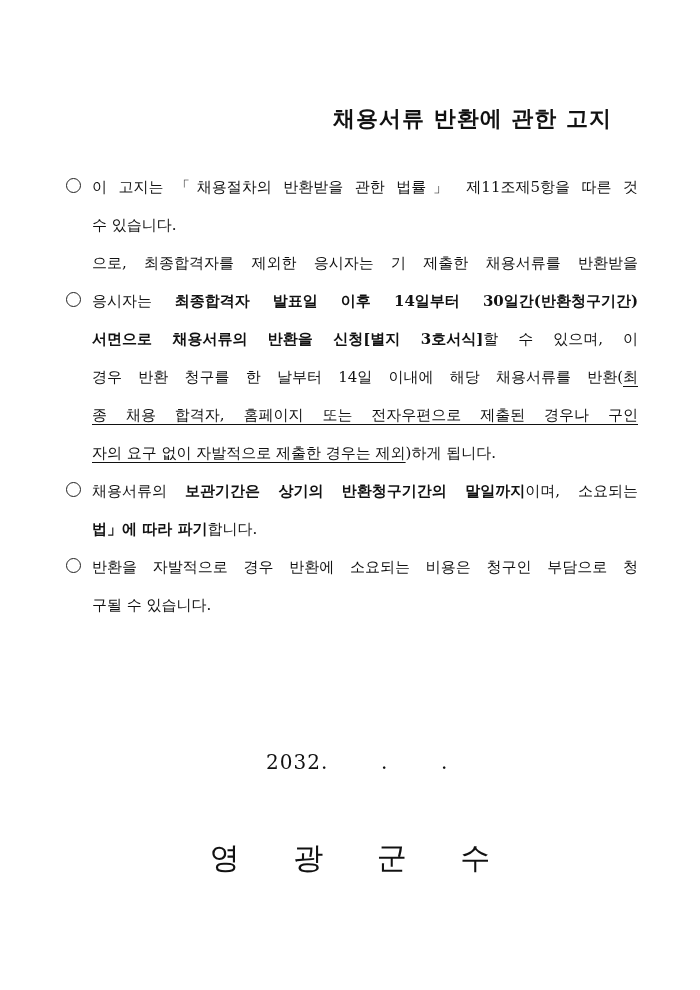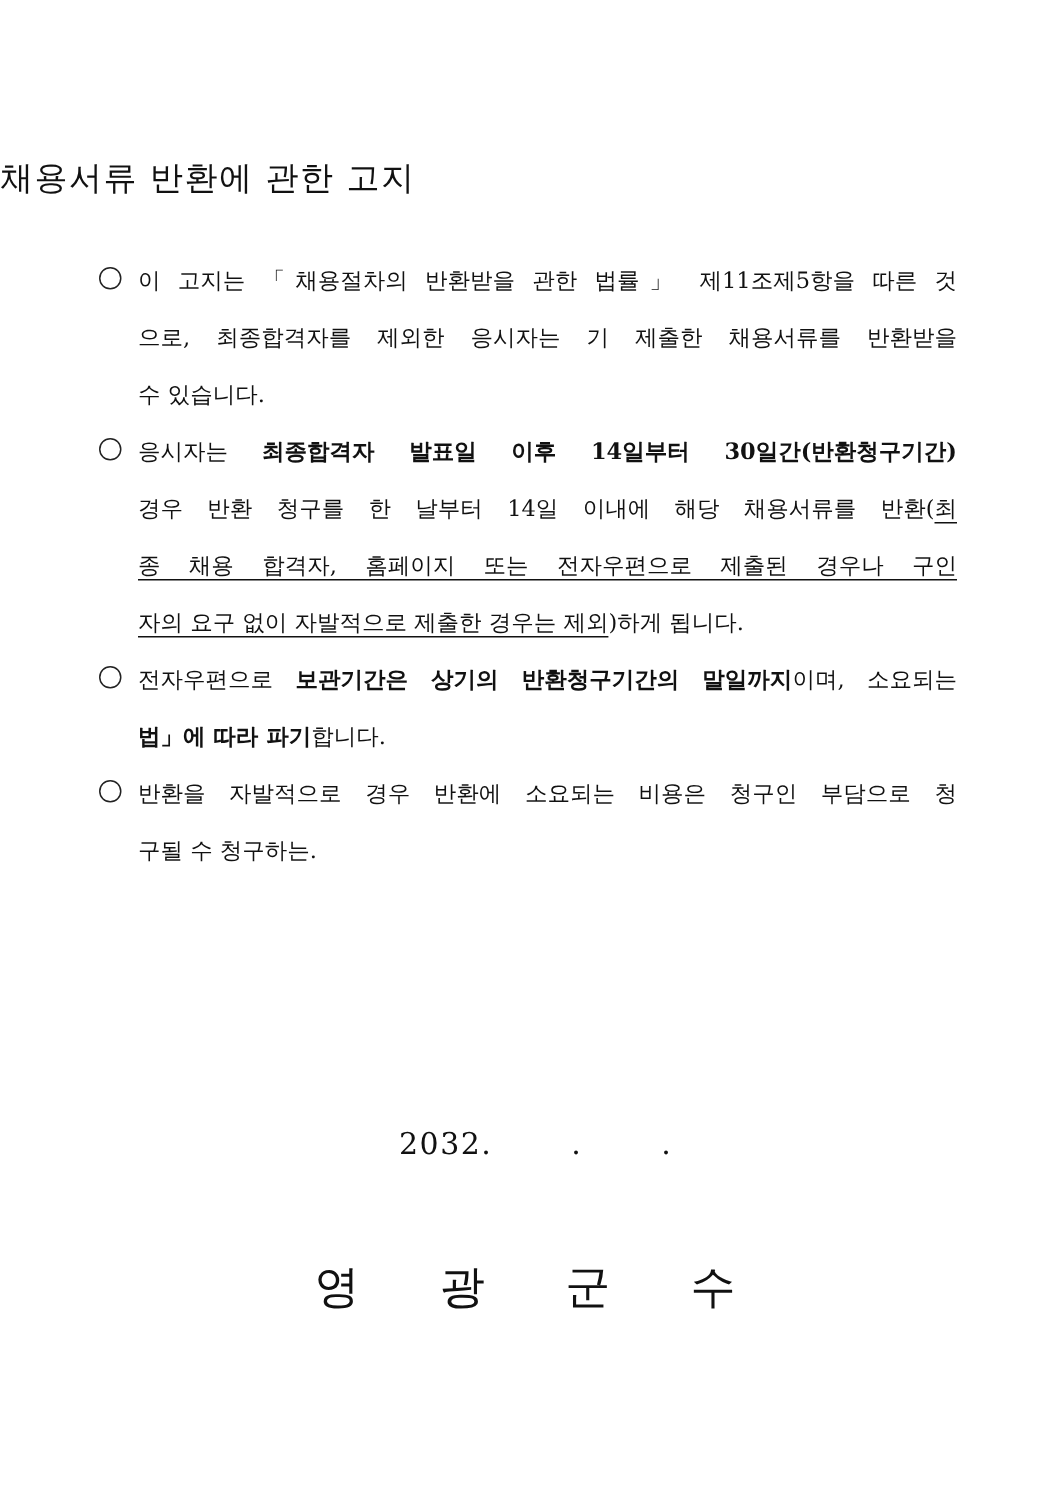--- a/index.html
+++ b/index.html
@@ -19,23 +19,23 @@
       position: absolute;
       left: 0; top: 0;
       width: 700px; height: 990px;
       background: #ffffff;
     }
     .title {
       position: absolute;
       top: 104px;
       left: 0;
       width: 612px;
-      text-align: left;
+      text-align: right;
       font-family: "DejaVu Sans", "Liberation Sans", sans-serif;
-      font-weight: normal;
+      font-weight: bold;
       font-size: 22px;
       letter-spacing: 1px;
       color: #111;
     }
     .items {
       position: absolute;
       left: 66px;
       top: 168px;
       width: 572px;
     }
@@ -92,39 +92,40 @@
 </head>
 <body>
 
 <div class="page">
   <div class="title">채용서류 반환에 관한 고지</div>
 
   <div class="items" id="items">
       <div class="item">
         <span class="bullet"></span>
         <span class="line"><span>이 고지는 「채용절차의 반환받을 관한 법률」 제11조제5항을 따른 것</span></span>
+        <span class="line last"><span>수 있습니다.</span></span>
         <span class="line"><span>으로, 최종합격자를 제외한 응시자는 기 제출한 채용서류를 반환받을</span></span>
-        <span class="line last"><span>수 있습니다.</span></span>
       </div>
       <div class="item">
         <span class="bullet"></span>
         <span class="line"><span>응시자는 </span><span class="b">최종합격자 발표일 이후 14일부터 30일간(반환청구기간)</span></span>
+        <span class="line"><span class="b">서면으로 채용서류의 반환을 신청[별지 3호서식]</span><span>할 수 있으며, 이</span></span>
         <span class="line"><span>경우 반환 청구를 한 날부터 14일 이내에 해당 채용서류를 반환(</span><span class="u">최</span></span>
         <span class="line"><span class="u">종 채용 합격자, 홈페이지 또는 전자우편으로 제출된 경우나 구인</span></span>
         <span class="line last"><span class="u">자의 요구 없이 자발적으로 제출한 경우는 제외</span><span>)하게 됩니다.</span></span>
       </div>
       <div class="item">
         <span class="bullet"></span>
-        <span class="line"><span>전자우편으로 </span><span class="b">보관기간은 상기의 반환청구기간의 말일까지</span><span>이며, 소요되는</span></span>
+        <span class="line"><span>채용서류의 </span><span class="b">보관기간은 상기의 반환청구기간의 말일까지</span><span>이며, 소요되는</span></span>
         <span class="line last"><span class="b">법」에 따라 파기</span><span>합니다.</span></span>
       </div>
       <div class="item">
         <span class="bullet"></span>
         <span class="line"><span>반환을 자발적으로 경우 반환에 소요되는 비용은 청구인 부담으로 청</span></span>
-        <span class="line last"><span>구될 수 청구하는.</span></span>
+        <span class="line last"><span>구될 수 있습니다.</span></span>
       </div>
     </div>
 
   <div class="date">
     <span>2032.</span><span class="dot">.</span><span class="dot">.</span>
   </div>
 
   <div class="signer">영 광 군 수</div>
 </div>
 

